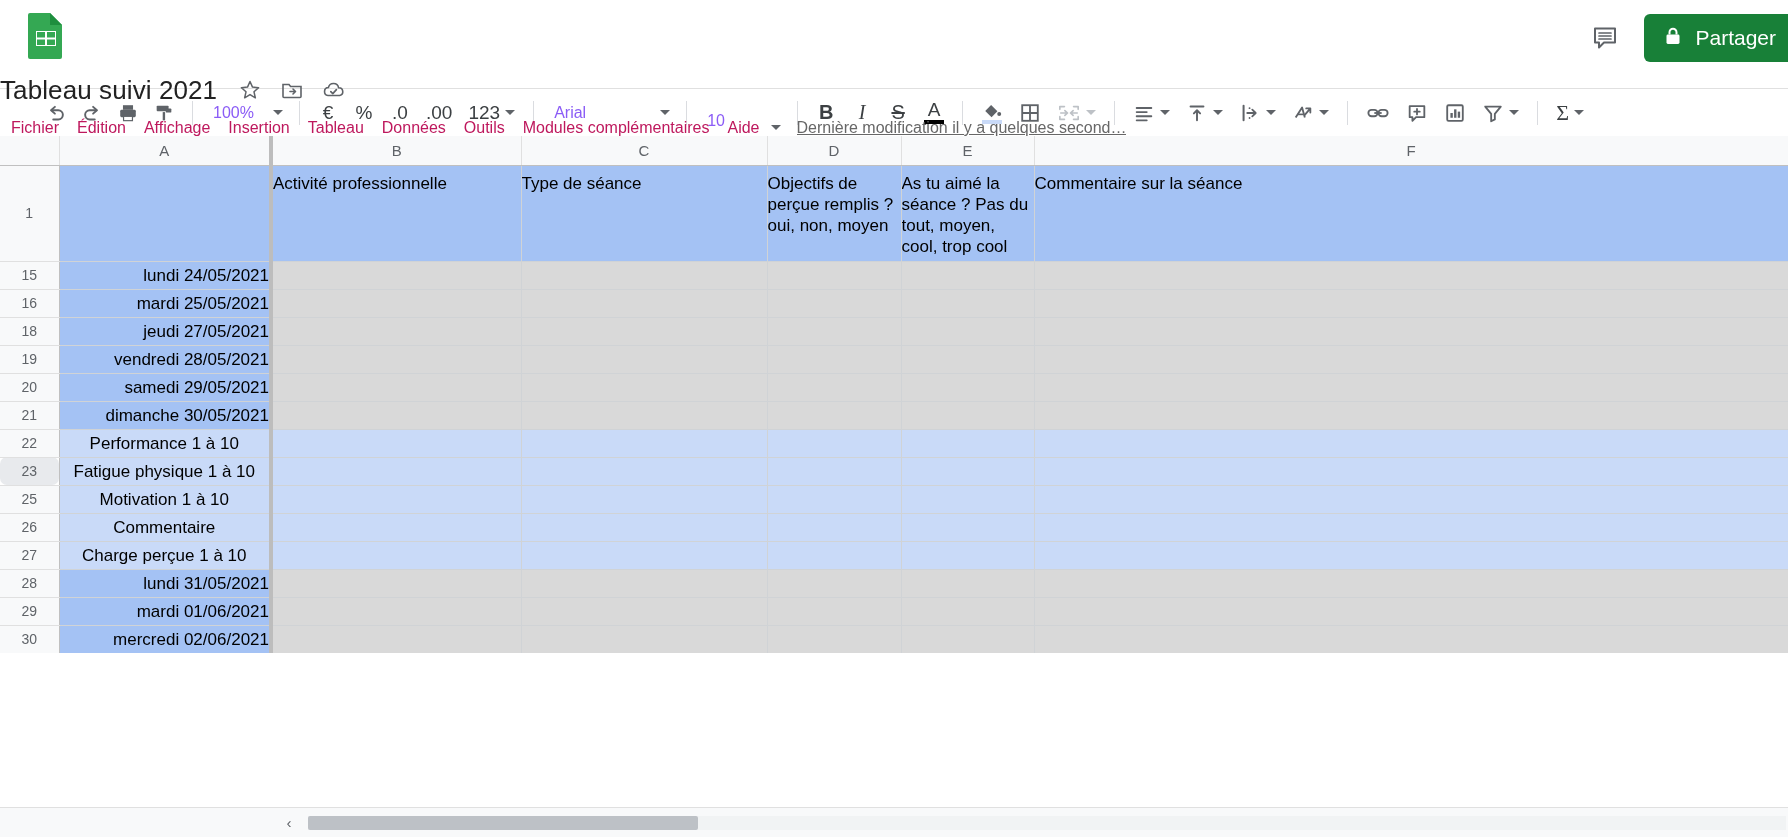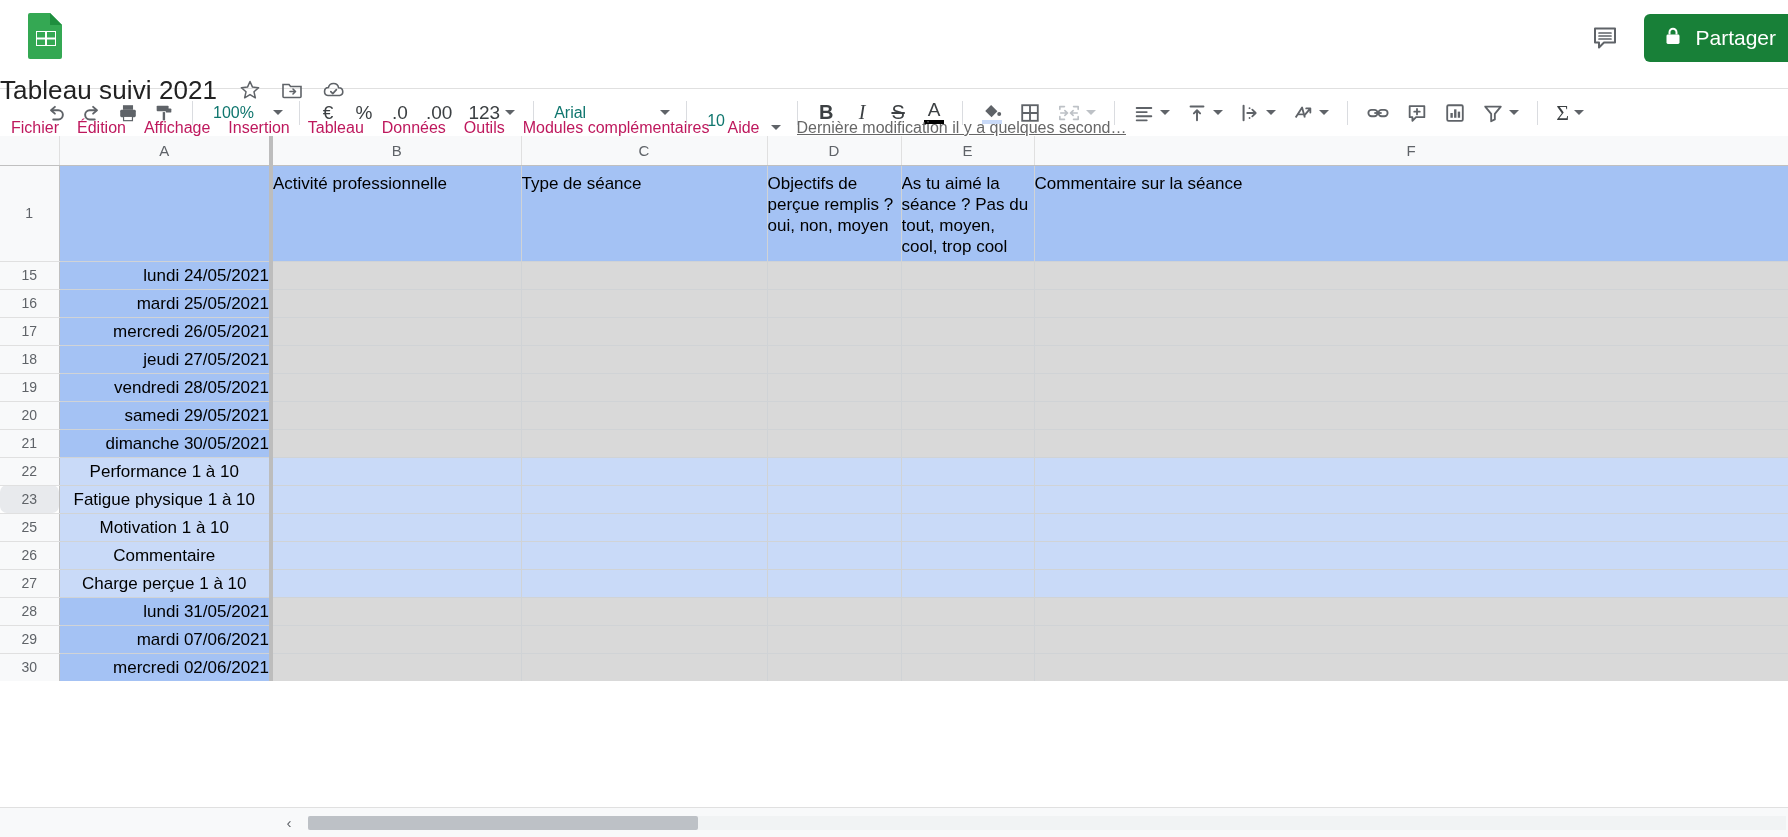--- a/index.html
+++ b/index.html
@@ -112,21 +112,21 @@
     display: flex;
     align-items: center;
     justify-content: center;
     border-radius: 4px;
     cursor: pointer;
     color: #5f6368;
     padding: 0 5px;
   }
   .tb.wide { padding: 0 8px; }
   .tb.disabled { color: #bdc1c6; cursor: default; }
-  .tb-text { font-size: 16px; color: #0f766e; }
+  .tb-text { font-size: 16px; color: #8b5cf6; }
   .sep { width: 1px; height: 24px; background: #dadce0; margin: 0 10px; flex: 0 0 auto; }
   .caret { width: 0; height: 0; border-left: 5px solid transparent; border-right: 5px solid transparent; border-top: 5px solid #5f6368; margin-left: 7px; }
   .caret.sm { margin-left: 5px; }
   #zoom-box { display: flex; align-items: center; width: 86px; justify-content: space-between; padding: 0 6px 0 10px; height: 34px; border-radius: 4px; cursor: pointer;}
   #font-box { display: flex; align-items: center; width: 132px; justify-content: space-between; padding: 0 6px 0 10px; height: 34px; border-radius: 4px; cursor: pointer;}
   #size-box { display: flex; align-items: flex-end; width: 90px; justify-content: space-between; padding: 0 6px 0 10px; height: 34px; border-radius: 4px; cursor: pointer;}
   .fmt-glyph { font-size: 19px; color: #3c4043; }
 
   
   #gridwrap {
@@ -542,29 +542,20 @@
       <tr style="height:28px">
         <td class="rowhdr">16</td>
         <td class="cell blue-dark right datetxt acol-edge">mardi 25/05/2021</td>
         <td class="cell grey"></td>
         <td class="cell grey"></td>
         <td class="cell grey"></td>
         <td class="cell grey"></td>
         <td class="cell grey"></td>
       </tr>
 
-      <tr style="height:28px">
-        <td class="rowhdr">17</td>
-        <td class="cell blue-dark right datetxt acol-edge">mercredi 26/05/2021</td>
-        <td class="cell grey"></td>
-        <td class="cell grey"></td>
-        <td class="cell grey"></td>
-        <td class="cell grey"></td>
-        <td class="cell grey"></td>
-      </tr>
 
       <tr style="height:28px">
         <td class="rowhdr">18</td>
         <td class="cell blue-dark right datetxt acol-edge">jeudi 27/05/2021</td>
         <td class="cell grey"></td>
         <td class="cell grey"></td>
         <td class="cell grey"></td>
         <td class="cell grey"></td>
         <td class="cell grey"></td>
       </tr>
@@ -655,21 +646,21 @@
         <td class="cell blue-dark right datetxt acol-edge">lundi 31/05/2021</td>
         <td class="cell grey"></td>
         <td class="cell grey"></td>
         <td class="cell grey"></td>
         <td class="cell grey"></td>
         <td class="cell grey"></td>
       </tr>
 
       <tr style="height:28px">
         <td class="rowhdr">29</td>
-        <td class="cell blue-dark right datetxt acol-edge">mardi 07/06/2021</td>
+        <td class="cell blue-dark right datetxt acol-edge">mardi 01/06/2021</td>
         <td class="cell grey"></td>
         <td class="cell grey"></td>
         <td class="cell grey"></td>
         <td class="cell grey"></td>
         <td class="cell grey"></td>
       </tr>
 
       <tr class="clip-row" style="height:28px">
         <td class="rowhdr">30</td>
         <td class="cell blue-dark right datetxt acol-edge">mercredi 02/06/2021</td>

